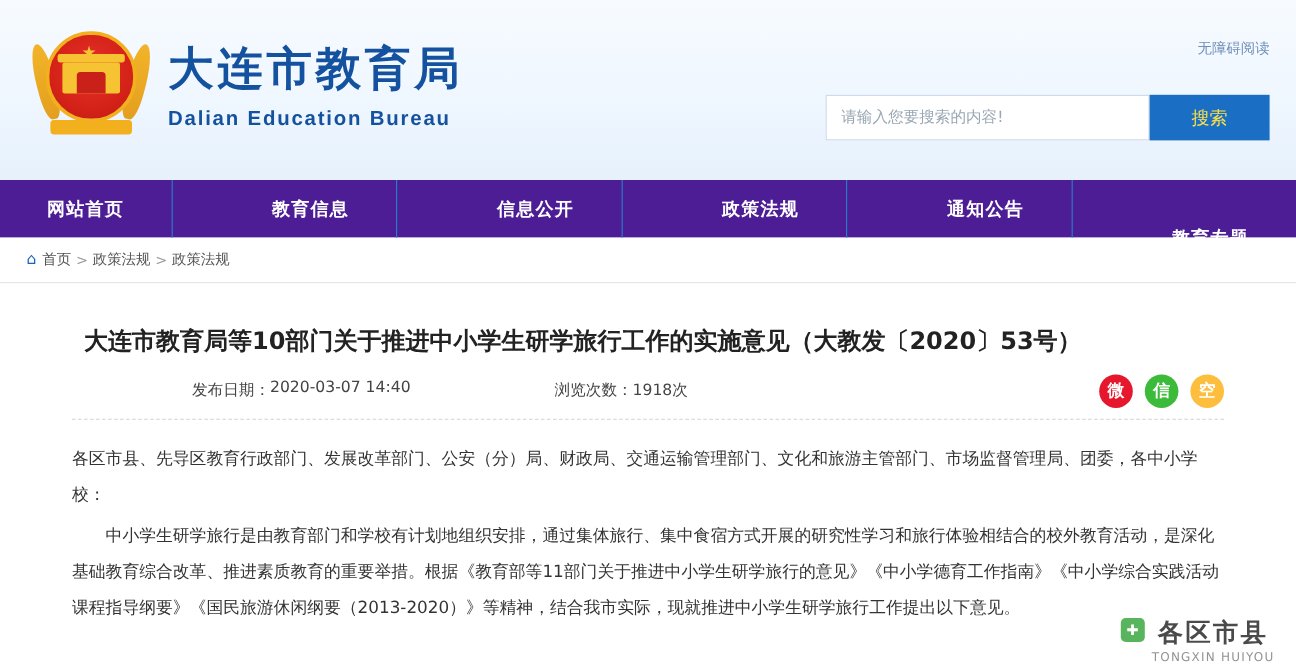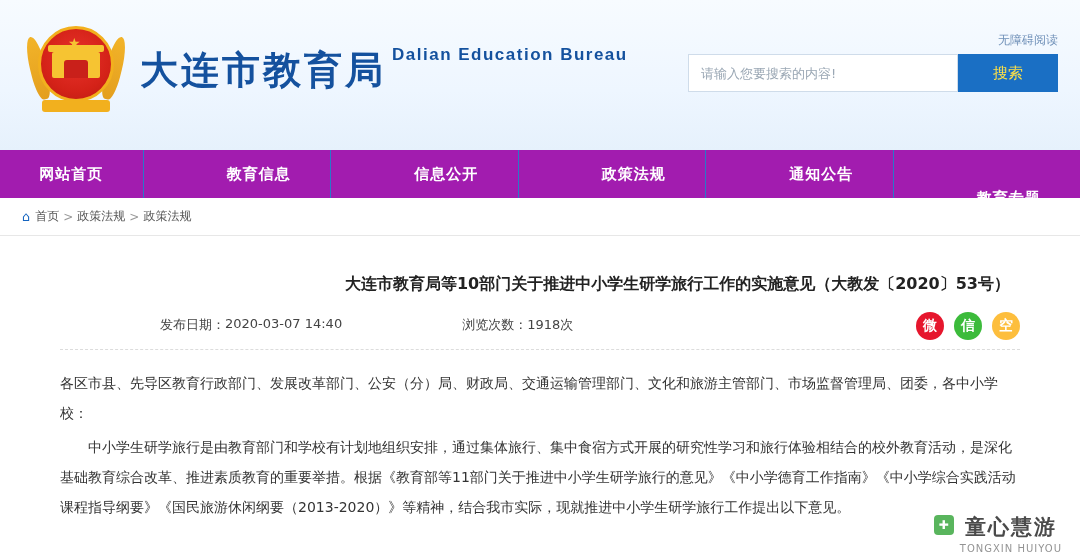--- a/index.html
+++ b/index.html
@@ -61,36 +61,36 @@
     opacity: .95;
   }
   .emblem .wheat-l { left: 2px; transform: rotate(-14deg); }
   .emblem .wheat-r { right: 2px; transform: rotate(14deg); }
   .emblem .base {
     position: absolute; left: 14px; bottom: 6px;
     width: 68px; height: 12px;
     background: #f2b01e;
     border-radius: 3px;
   }
-  .brand-text { display: flex; flex-direction: row; gap: 6px; }
+  .brand-text { display: flex; flex-direction: column; gap: 6px; }
   .brand-cn {
     font-family: "DejaVu Sans", "Liberation Sans", sans-serif;
     font-size: 38px; font-weight: bold; color: #14519e; letter-spacing: 3px;
   }
   .brand-en {
     font-size: 17px; font-weight: bold; color: #14519e; letter-spacing: 1.5px;
   }
 
   .access-link {
     position: absolute; right: 22px; top: 32px;
     font-size: 12px; color: #6f90b8;
   }
 
   .searchbar {
-    position: absolute; right: 22px; top: 54px;
+    position: absolute; right: 22px; top: 79px;
     display: flex; align-items: stretch;
   }
   .search-input {
     width: 270px; height: 38px;
     border: 1px solid #cfdcea;
     background: #fff;
     padding: 0 12px;
     font-size: 13px; color: #333;
     outline: none;
     font-family: "DejaVu Sans", "Liberation Sans", sans-serif;
@@ -100,21 +100,21 @@
     width: 100px; height: 38px;
     background: #1a6fc4;
     color: #fde047; border: 0;
     font-size: 15px; cursor: pointer;
     font-family: "DejaVu Sans", "Liberation Sans", sans-serif;
   }
 
   
   .nav {
     display: flex; height: 48px;
-    background: #a21caf;
+    background: #4c1d95;
     gap: 44px;
   }
   .nav-item {
     flex: 1;
     display: flex; align-items: center; justify-content: center;
     color: #ffffff; font-size: 15px; font-weight: bold;
     font-family: "DejaVu Sans", "Liberation Sans", sans-serif;
     border-right: 1px solid #2a78c8;
     cursor: pointer;
     letter-spacing: 1px;
@@ -134,22 +134,22 @@
   .home-icon { margin-right: 5px; color: #1565c0; font-size: 13px; }
   .crumb { color: #555; }
   .crumb-sep { margin: 0 4px; color: #999; }
 
   
   .article {
     padding: 28px 60px 0 60px;
   }
   .article-title {
     font-family: "DejaVu Sans", "Liberation Sans", sans-serif;
-    font-size: 16px; font-weight: bold; color: #222;
-    text-align: right; line-height: 40px;
+    font-size: 20px; font-weight: bold; color: #222;
+    text-align: left; line-height: 40px;
     padding: 0 10px;
   }
   .meta {
     margin-top: 12px;
     position: relative;
     height: 34px;
     border-bottom: 1px dashed #dcdcdc;
     display: flex; align-items: flex-start;
     font-size: 13px; color: #444;
     font-family: "DejaVu Sans", "Liberation Sans", sans-serif;
@@ -264,17 +264,17 @@
     </div>
 
     <div class="body-text">
       <p>各区市县、先导区教育行政部门、发展改革部门、公安（分）局、财政局、交通运输管理部门、文化和旅游主管部门、市场监督管理局、团委，各中小学校：</p>
       <p class="indent">中小学生研学旅行是由教育部门和学校有计划地组织安排，通过集体旅行、集中食宿方式开展的研究性学习和旅行体验相结合的校外教育活动，是深化基础教育综合改革、推进素质教育的重要举措。根据《教育部等11部门关于推进中小学生研学旅行的意见》《中小学德育工作指南》《中小学综合实践活动课程指导纲要》《国民旅游休闲纲要（2013-2020）》等精神，结合我市实际，现就推进中小学生研学旅行工作提出以下意见。</p>
     </div>
   </div>
 
   <div class="watermark">
     <div class="wm-badge">✚</div>
-    <div class="wm-main">童心慧游</div>
+    <div class="wm-main">各区市县</div>
     <div class="wm-sub">TONGXIN HUIYOU</div>
   </div>
 
 </div>
 
 </body></html>

